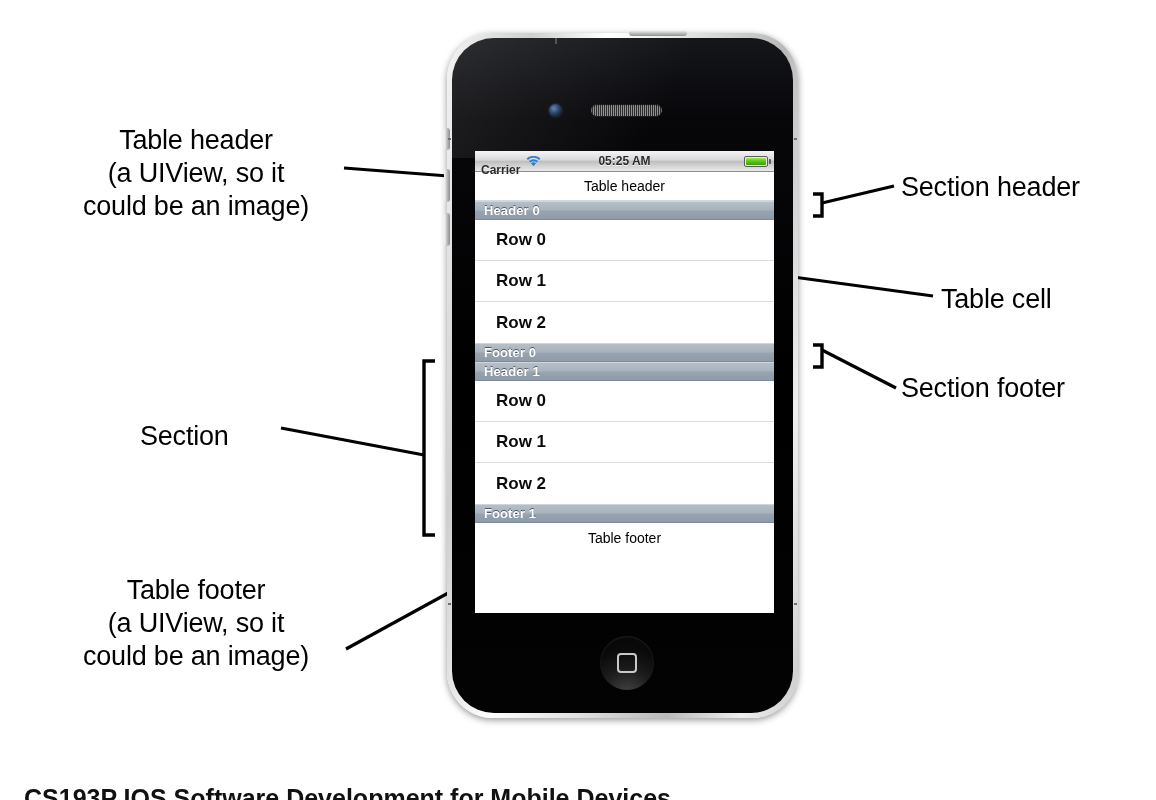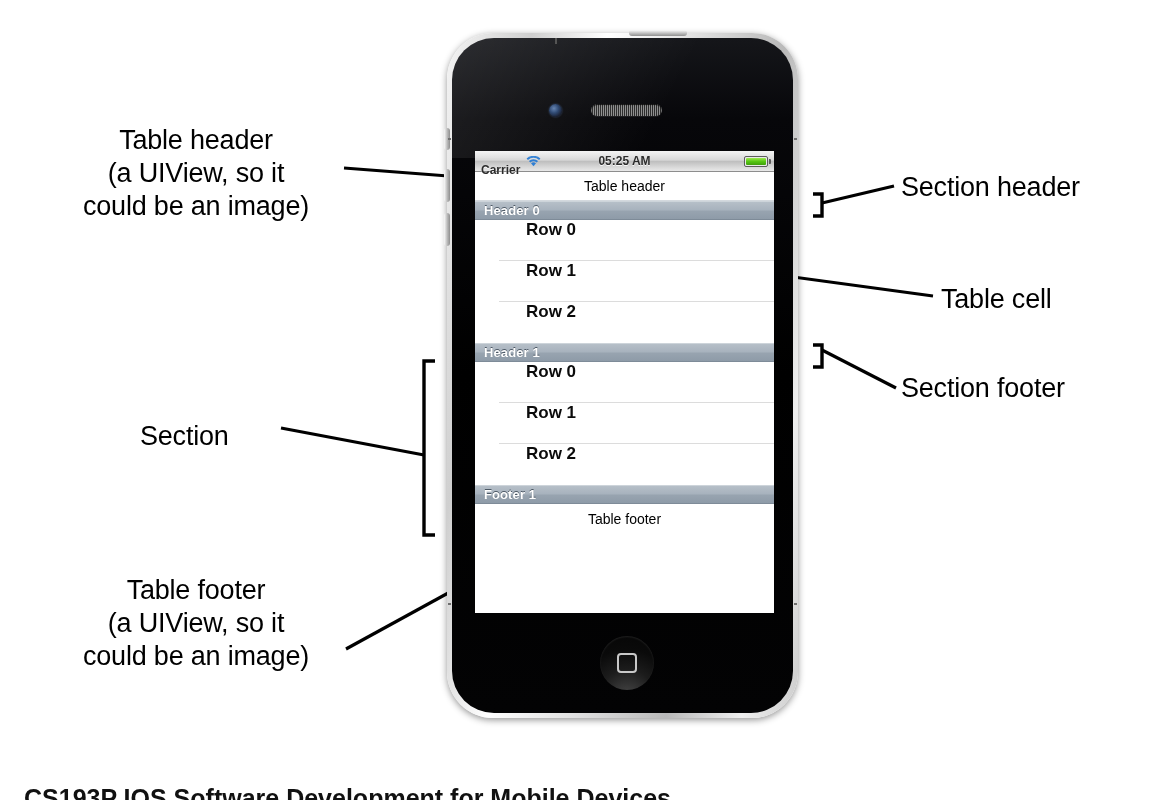--- a/index.html
+++ b/index.html
@@ -143,21 +143,21 @@
   }
   .sec-bar span{
     font-size:13px;font-weight:bold;color:#ffffff;
     text-shadow:0 -1px 0 rgba(60,72,85,.85);
     letter-spacing:.1px;
   }
 
   .cell{
     height:41px;background:#fff;box-sizing:border-box;
     border-bottom:1px solid #dcdcdc;
-    display:flex;align-items:flex-start;padding-left:27px;margin-left:24px;
+    display:flex;align-items:center;padding-left:21px;
   }
   .cell span{font-size:17px;font-weight:bold;color:#0b0b0b;}
   .cell.last{border-bottom:none;}
 
   
   #caption{
     position:absolute;left:8px;top:784px;
     font-size:25px;font-weight:bold;color:#111;
     white-space:nowrap;
   }
@@ -246,20 +246,23 @@
           </div>
           <div class="cell">
             <span>Row 0</span>
           </div>
           <div class="cell">
             <span>Row 1</span>
           </div>
           <div class="cell last">
             <span>Row 2</span>
           </div>
+          <div class="sec-bar">
+            <span>Footer 0</span>
+          </div>
 
           <div class="sec-bar">
             <span>Header 1</span>
           </div>
           <div class="cell">
             <span>Row 0</span>
           </div>
           <div class="cell">
             <span>Row 1</span>
           </div>

